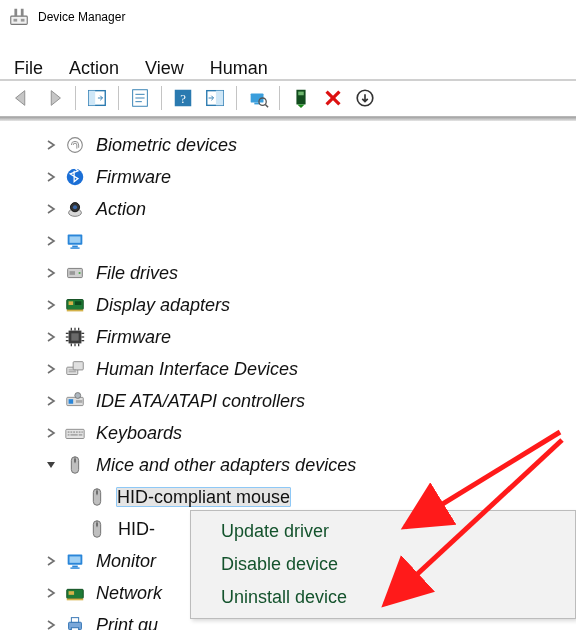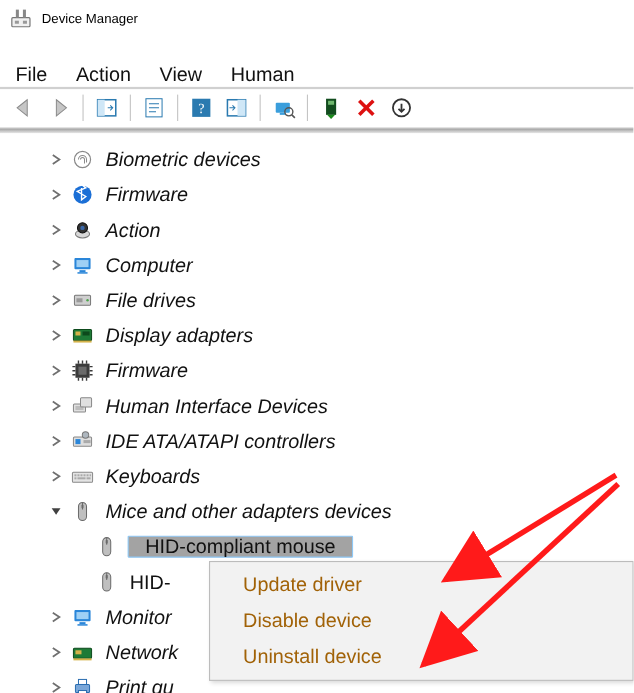--- a/index.html
+++ b/index.html
@@ -83,40 +83,40 @@
     color:#5a5a5a;
     font-size:12px;
   }
   .dev-icon {
     width: 22px; height: 22px;
     margin-right: 8px;
     display:flex;align-items:center;justify-content:center;
   }
   .row .label { color:#111; }
   .row.selected .label-wrap {
-    background:#a3a3a3;
+    background:#e5e5e5;
     border:1px solid #8ec8f6;
-    padding:0 15px;
+    padding:0 0;
     border-radius:1px;
   }
   .label-wrap{display:inline-flex;align-items:center;padding:0 2px;}
   
   .context-menu {
     position:absolute;
     left:190px; top:510px;
     width:386px;
     background:#f2f2f2;
     border:1px solid #bcbcbc;
     box-shadow:2px 2px 4px rgba(0,0,0,.15);
     padding:4px 0;
   }
   .ctx-item{
     padding:6px 30px;
     font-size:18px;
-    color:#a16207;
+    color:#14532d;
   }
   
   .arrows{position:absolute;left:0;top:0;pointer-events:none;}
 </style>
 </head>
 <body>
 
 <div class="titlebar">
   <span class="app-icon">
     <svg viewBox="0 0 24 24" width="22" height="22">
@@ -269,23 +269,20 @@
           <path d="M3 2 L9 6 L3 10" fill="none" stroke="#707070" stroke-width="1.6"></path>
         </svg>
       </span>
       <span class="dev-icon">
         <svg viewBox="0 0 24 24" width="22" height="22">
           <rect x="4" y="5" width="16" height="11" rx="1" fill="#2a86d9"></rect>
           <rect x="6" y="7" width="12" height="7" fill="#9fd0f5"></rect>
           <rect x="9" y="17" width="6" height="2" fill="#2a86d9"></rect>
           <rect x="7" y="19" width="10" height="1.5" fill="#2a86d9"></rect>
         </svg>
-      </span>
-      <span class="label-wrap">
-        <span class="label">Computer</span>
       </span>
     </div>
     <div class="row level1">
       <span class="chev">
         <svg width="12" height="12" viewBox="0 0 12 12">
           <path d="M3 2 L9 6 L3 10" fill="none" stroke="#707070" stroke-width="1.6"></path>
         </svg>
       </span>
       <span class="dev-icon">
         <svg viewBox="0 0 24 24" width="22" height="22">

